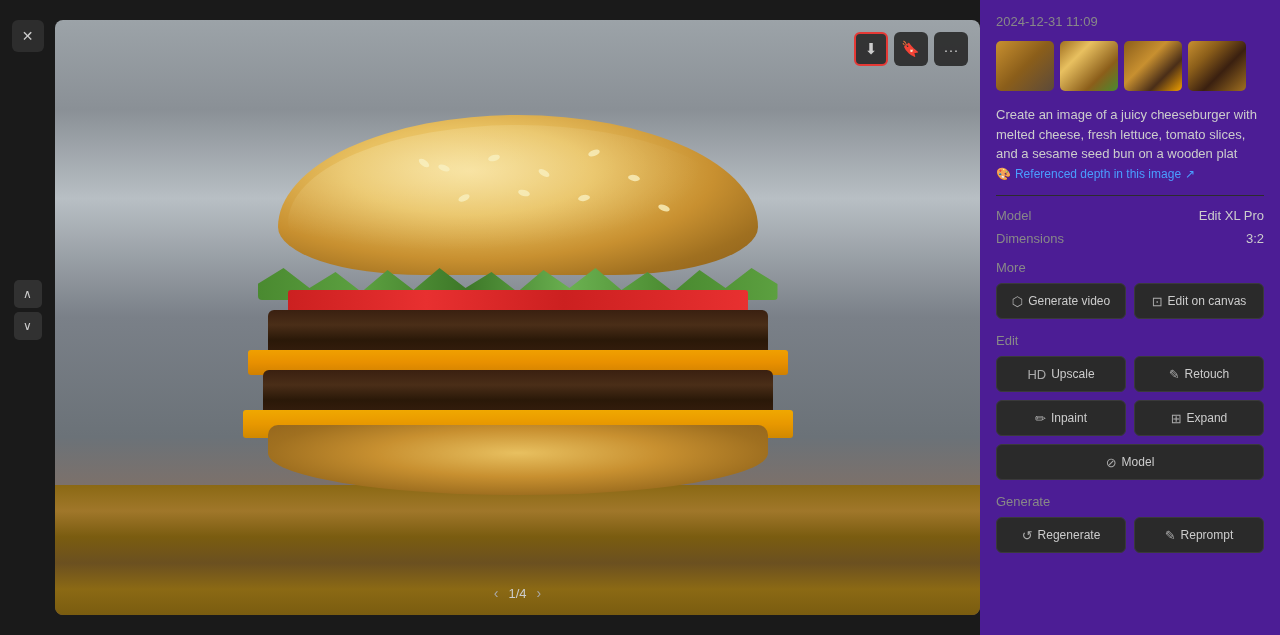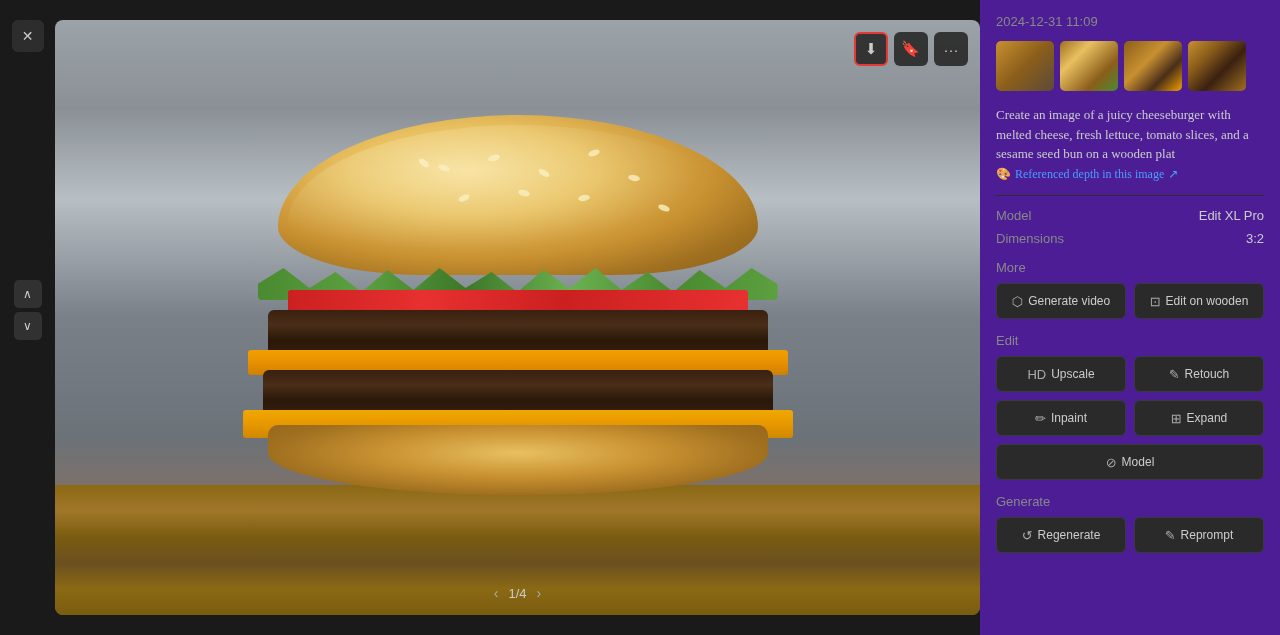--- a/index.html
+++ b/index.html
@@ -300,21 +300,20 @@
       font-size: 12px;
       color: #888;
       margin-bottom: 6px;
     }
 
     .prompt-text {
       font-size: 13px;
       color: #ccc;
       line-height: 1.5;
       margin-bottom: 8px;
-      font-family: Liberation Serif, serif;
     }
 
     .ref-link {
       display: inline-flex;
       align-items: center;
       gap: 4px;
       color: #4a9eff;
       font-size: 12px;
       cursor: pointer;
       text-decoration: none;
@@ -470,21 +469,21 @@
   </div>
 
   <div class="section-title">More</div>
   <div class="actions-row">
     <button class="action-btn">
       <span class="btn-icon">⬡</span>
       <span>Generate video</span>
     </button>
     <button class="action-btn">
       <span class="btn-icon">⊡</span>
-      <span>Edit on wooden</span>
+      <span>Edit on canvas</span>
     </button>
   </div>
 
   <div class="section-title">Edit</div>
   <div class="actions-row">
     <button class="action-btn">
       <span class="btn-icon">HD</span>
       <span>Upscale</span>
     </button>
     <button class="action-btn">

